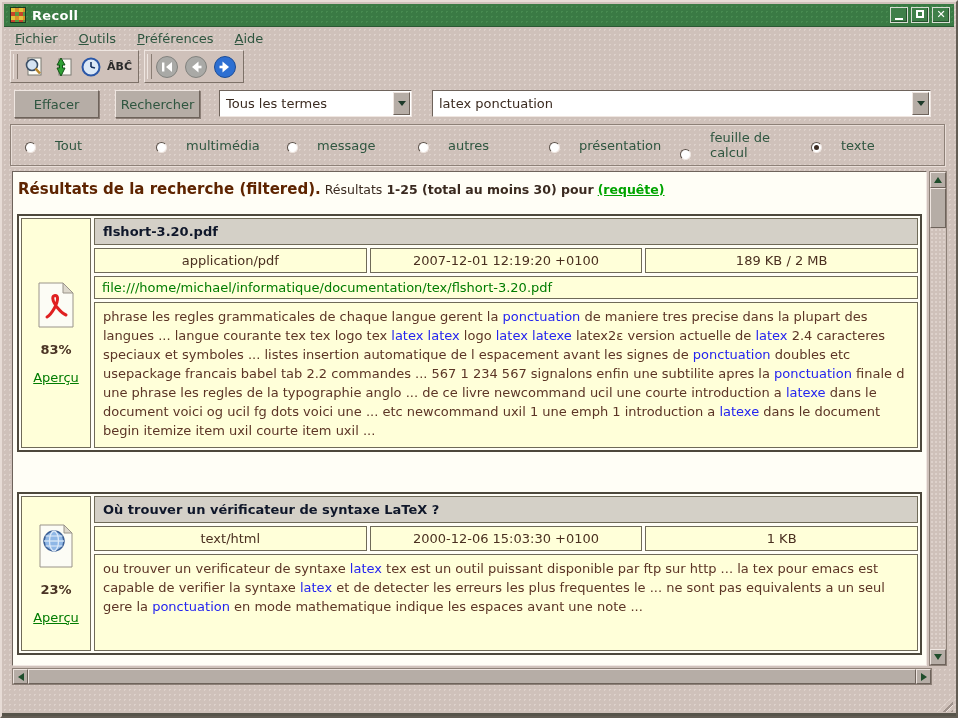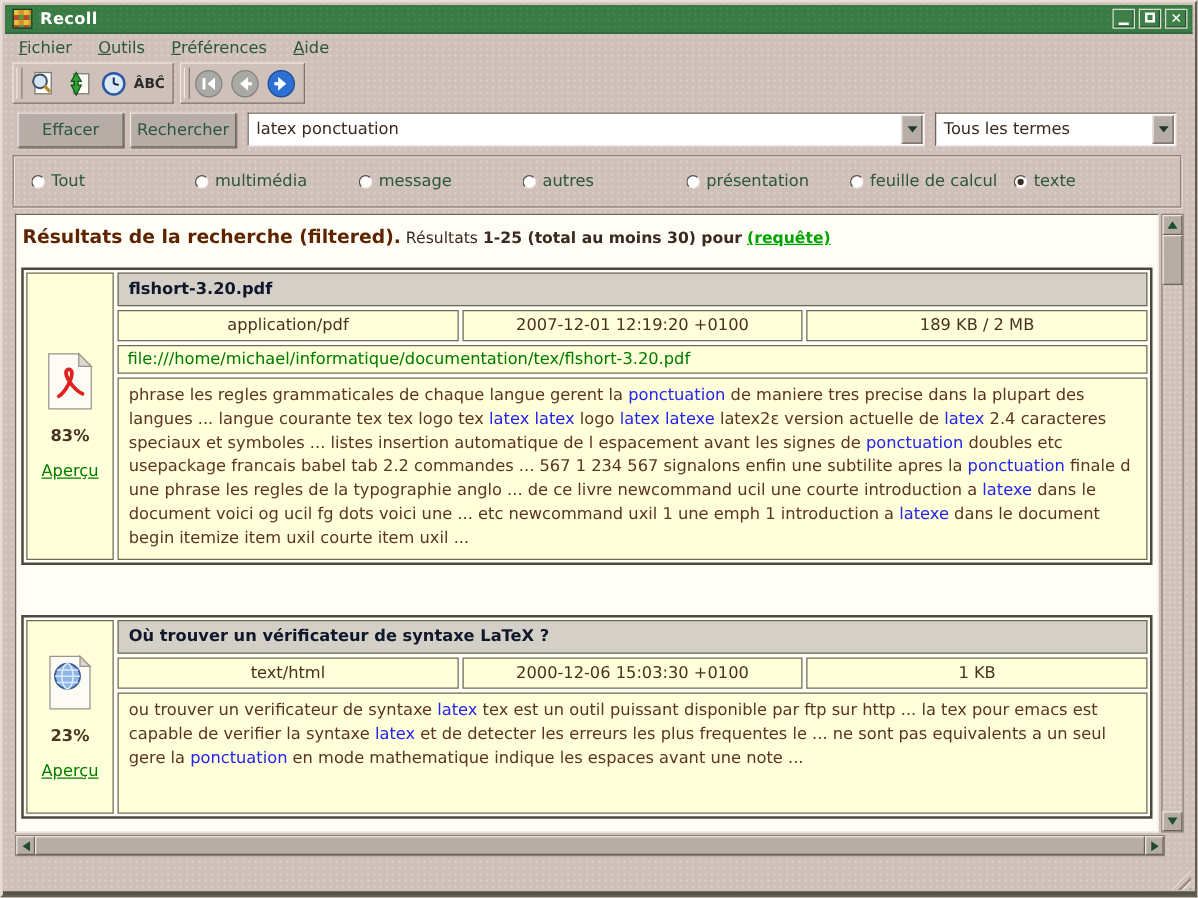--- a/index.html
+++ b/index.html
@@ -56,21 +56,21 @@
     border: 1px solid; border-color: #efe6e1 #7d7168 #7d7168 #efe6e1; background: #cfc1ba;
     position: relative;
   }
   .tool-group::before {
     content: ""; position: absolute; left: 2px; top: 3px; bottom: 3px; width: 3px;
     border-left: 1px solid #efe6e1; border-right: 1px solid #8a7d74;
   }
   .tool-btn { width: 27px; height: 26px; display: flex; align-items: center; justify-content: center; }
   .abc-label { font-size: 11px; font-weight: bold; color: #2b2b2b; letter-spacing: 0; }
   
-  .searchrow { position: absolute; top: 88px; left: 12px; right: 15px; height: 29px; display: flex; gap: 5px; }
+  .searchrow { position: absolute; top: 88px; left: 12px; right: 25px; height: 29px; display: flex; gap: 16px; }
   .push-btn {
     width: 85px; height: 28px; background: #b6ada6;
     border: 1px solid; border-color: #efe6e1 #6e635b #6e635b #efe6e1;
     box-shadow: 1px 1px 0 #8c7f77;
     color: #2f5640; font-size: 13px; font-family: inherit; cursor: default;
   }
   .combo {
     height: 27px; background: #ffffff; border: 1px solid;
     border-color: #6e635b #efe6e1 #efe6e1 #6e635b;
     display: flex; align-items: center; position: relative;
@@ -86,21 +86,21 @@
     background: #b6ada6; border: 1px solid; border-color: #efe6e1 #6e635b #6e635b #efe6e1;
     display: flex; align-items: center; justify-content: center;
   }
   .combo-arrow::after { content: ""; border: 4px solid transparent; border-top: 5px solid #1d3a2a; margin-top: 4px; }
   
   .filterbar {
     position: absolute; top: 122px; left: 8px; right: 11px; height: 42px;
     border: 1px solid #8d8077; box-shadow: inset 1px 1px 0 #e9ded8, 1px 1px 0 #e9ded8;
     display: flex; align-items: center; padding-left: 14px;
   }
-  .radio-opt { display: flex; align-items: center; gap: 5px; width: 131px; cursor: default; }
+  .radio-opt { display: flex; align-items: flex-end; gap: 19px; width: 131px; cursor: default; }
   .radio-opt:last-child { width: auto; }
   .radio-circle {
     width: 11px; height: 11px; border-radius: 50%; background: #ffffff;
     border: 1px solid; border-color: #5a5048 #efe6e1 #efe6e1 #5a5048;
     display: inline-flex; align-items: center; justify-content: center; flex: 0 0 auto;
   }
   .radio-circle.on::after { content: ""; width: 5px; height: 5px; border-radius: 50%; background: #3c2d24; }
   .radio-label { font-size: 13px; color: #2f5640; }
   
   .viewport {
@@ -245,26 +245,26 @@
           <path d="M9.5 6.5 L16 12 L9.5 17.5 Z" fill="#fff"></path>
           <rect x="6.5" y="10.7" width="4.5" height="2.6" fill="#fff"></rect>
         </svg>
       </span>
     </div>
   </div>
 
   <div class="searchrow">
     <button class="push-btn">Effacer</button>
     <button class="push-btn">Rechercher</button>
+    <div class="combo combo-mode">
+      <span class="combo-text">Tous les termes</span>
+      <span class="combo-arrow"></span>
+    </div>
     <div class="combo combo-query">
       <input type="text" value="latex ponctuation" style="">
-      <span class="combo-arrow"></span>
-    </div>
-    <div class="combo combo-mode">
-      <span class="combo-text">Tous les termes</span>
       <span class="combo-arrow"></span>
     </div>
   </div>
 
   <div class="filterbar" id="filterbar">
       <label class="radio-opt">
         <span class="radio-circle"></span>
         <span class="radio-label">Tout</span>
       </label>
       <label class="radio-opt">

